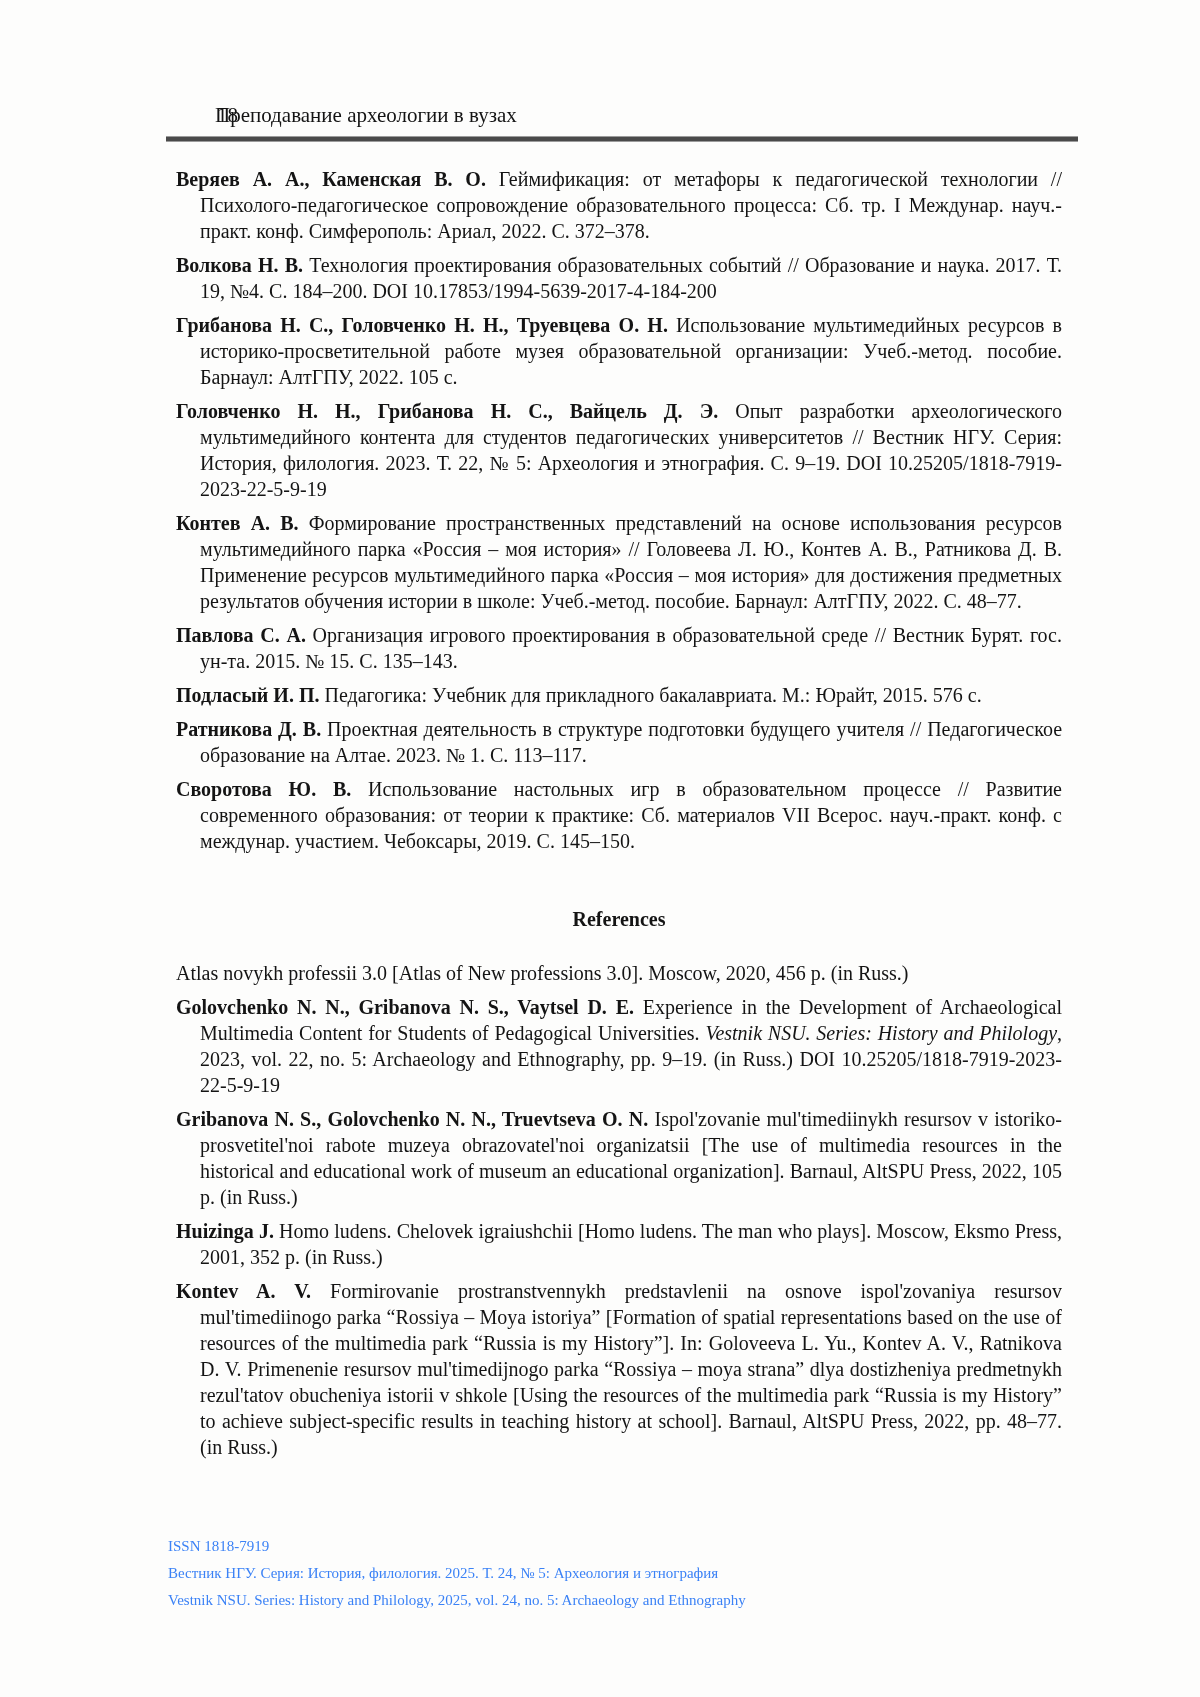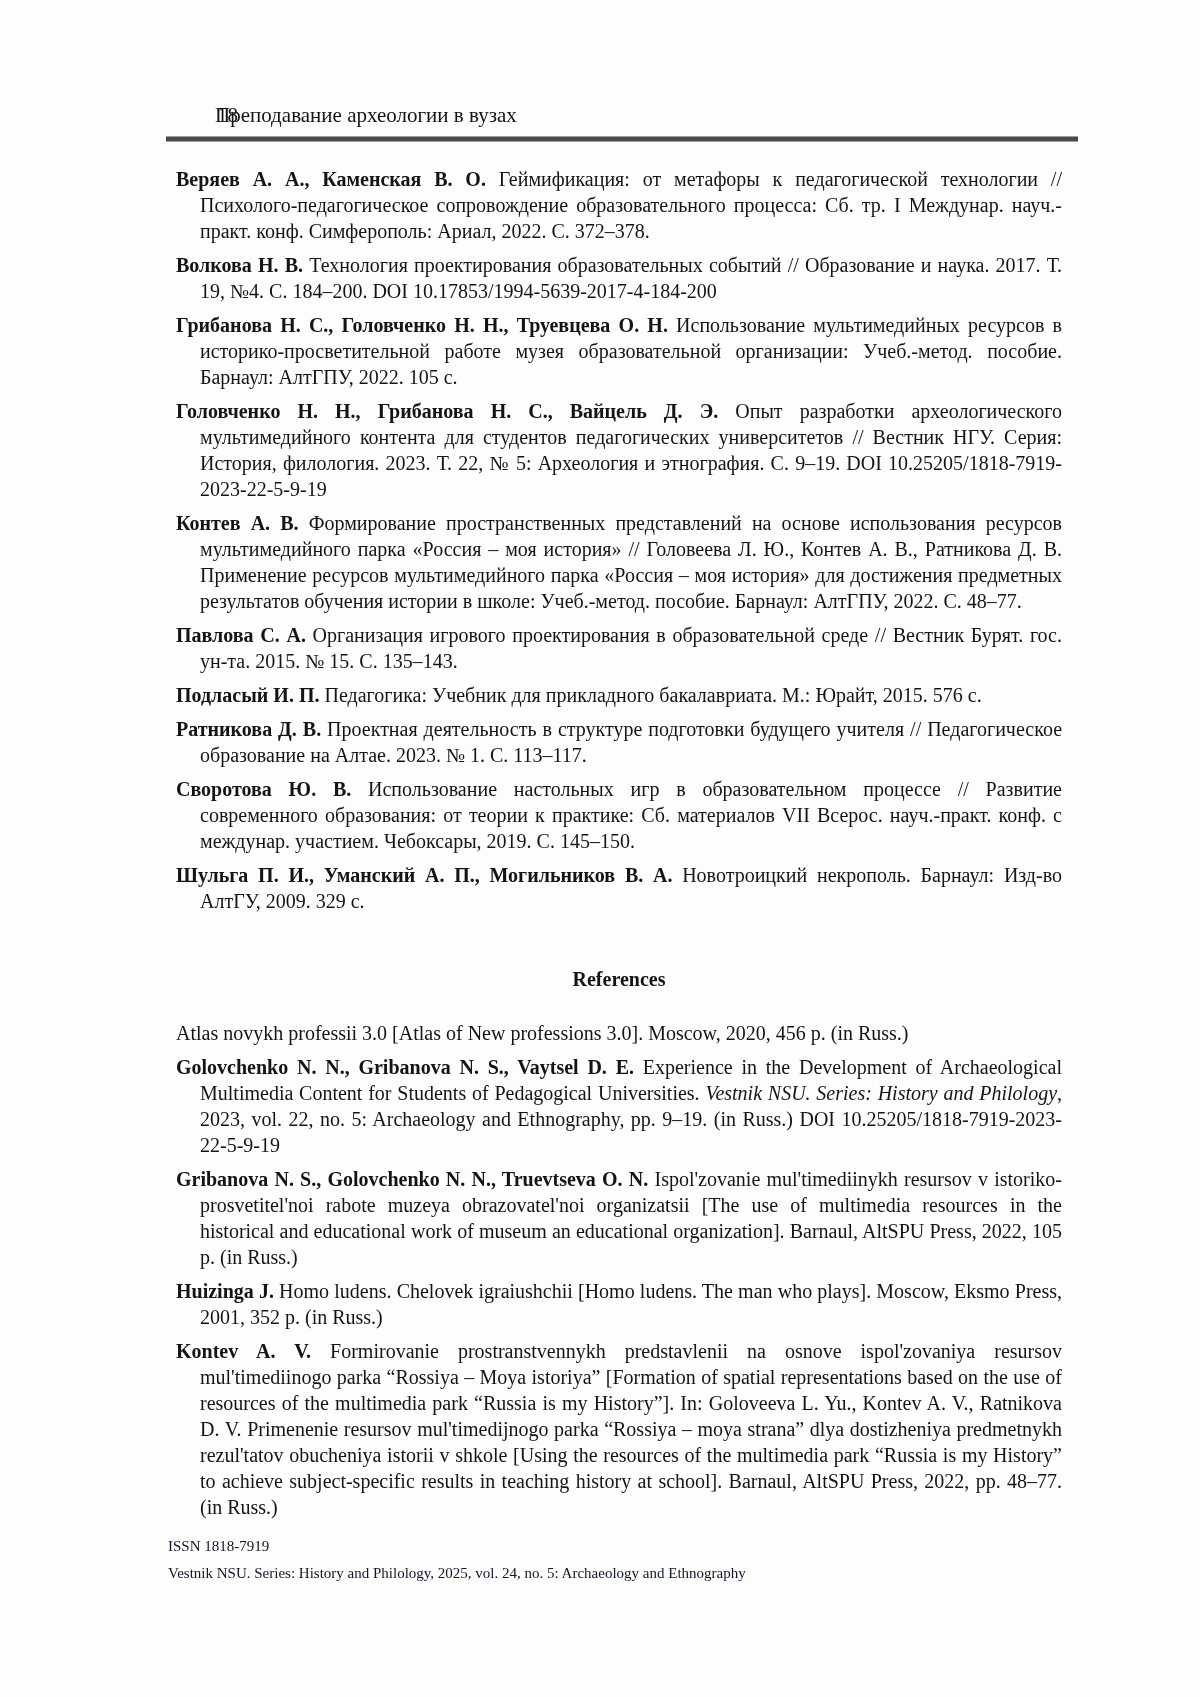--- a/index.html
+++ b/index.html
@@ -56,21 +56,21 @@
     line-height: 26px;
     font-weight: bold;
   }
   .footer {
     position: absolute;
     left: 168px;
     top: 1533px;
     width: 902px;
     font-size: 15px;
     line-height: 27px;
-    color: #0f172a;
+    color: #3b82f6;
   }
 </style>
 </head>
 <body>
 
 <div class="page">
 
   <div class="running-head">
     <span class="page-num">18</span>
     <span class="run-title">Преподавание археологии в вузах</span>
@@ -82,30 +82,30 @@
     <div id="refs-ru">
         <p class="ref"><span class="b">Веряев А. А., Каменская В. О.</span><span> Геймификация: от метафоры к педагогической технологии // Психолого-педагогическое сопровождение образовательного процесса: Сб. тр. I Междунар. науч.-практ. конф. Симферополь: Ариал, 2022. С. 372–378.</span></p>
         <p class="ref"><span class="b">Волкова Н. В.</span><span> Технология проектирования образовательных событий // Образование и наука. 2017. Т. 19, №4. С. 184–200. DOI 10.17853/1994-5639-2017-4-184-200</span></p>
         <p class="ref"><span class="b">Грибанова Н. С., Головченко Н. Н., Труевцева О. Н.</span><span> Использование мультимедийных ресурсов в историко-просветительной работе музея образовательной организации: Учеб.-метод. пособие. Барнаул: АлтГПУ, 2022. 105 с.</span></p>
         <p class="ref"><span class="b">Головченко Н. Н., Грибанова Н. С., Вайцель Д. Э.</span><span> Опыт разработки археологического мультимедийного контента для студентов педагогических университетов // Вестник НГУ. Серия: История, филология. 2023. Т. 22, № 5: Археология и этнография. С. 9–19. DOI 10.25205/1818-7919-2023-22-5-9-19</span></p>
         <p class="ref"><span class="b">Контев А. В.</span><span> Формирование пространственных представлений на основе использования ресурсов мультимедийного парка «Россия – моя история» // Головеева Л. Ю., Контев А. В., Ратникова Д. В. Применение ресурсов мультимедийного парка «Россия – моя история» для достижения предметных результатов обучения истории в школе: Учеб.-метод. пособие. Барнаул: АлтГПУ, 2022. С. 48–77.</span></p>
         <p class="ref"><span class="b">Павлова С. А.</span><span> Организация игрового проектирования в образовательной среде // Вестник Бурят. гос. ун-та. 2015. № 15. С. 135–143.</span></p>
         <p class="ref"><span class="b">Подласый И. П.</span><span> Педагогика: Учебник для прикладного бакалавриата. М.: Юрайт, 2015. 576 с.</span></p>
         <p class="ref"><span class="b">Ратникова Д. В.</span><span> Проектная деятельность в структуре подготовки будущего учителя // Педагогическое образование на Алтае. 2023. № 1. С. 113–117.</span></p>
         <p class="ref"><span class="b">Своротова Ю. В.</span><span> Использование настольных игр в образовательном процессе // Развитие современного образования: от теории к практике: Сб. материалов VII Всерос. науч.-практ. конф. с междунар. участием. Чебоксары, 2019. С. 145–150.</span></p>
-        <p class="ref"><span class="b">Шульга П. И., Уманский А. П., Могильников В. А.</span><span> Новотроицкий некрополь. Барнаул: Изд-во АлтГУ, 2009. 329 с.</span></p>
       </div>
     <h2 class="refs-heading">References</h2>
     <div id="refs-en">
         <p class="ref"><span>Atlas novykh professii 3.0 [Atlas of New professions 3.0]. Moscow, 2020, 456 p. (in Russ.)</span></p>
         <p class="ref"><span class="b">Golovchenko N. N., Gribanova N. S., Vaytsel D. E.</span><span> Experience in the Development of Archaeological Multimedia Content for Students of Pedagogical Universities. </span><span class="i">Vestnik NSU. Series: History and Philology</span><span>, 2023, vol. 22, no. 5: Archaeology and Ethnography, pp. 9–19. (in Russ.) DOI 10.25205/1818-7919-2023-22-5-9-19</span></p>
         <p class="ref"><span class="b">Gribanova N. S., Golovchenko N. N., Truevtseva O. N.</span><span> Ispol'zovanie mul'timediinykh resursov v istoriko-prosvetitel'noi rabote muzeya obrazovatel'noi organizatsii [The use of multimedia resources in the historical and educational work of museum an educational organization]. Barnaul, AltSPU Press, 2022, 105 p. (in Russ.)</span></p>
         <p class="ref"><span class="b">Huizinga J.</span><span> Homo ludens. Chelovek igraiushchii [Homo ludens. The man who plays]. Moscow, Eksmo Press, 2001, 352 p. (in Russ.)</span></p>
         <p class="ref"><span class="b">Kontev A. V.</span><span> Formirovanie prostranstvennykh predstavlenii na osnove ispol'zovaniya resursov mul'timediinogo parka “Rossiya – Moya istoriya” [Formation of spatial representations based on the use of resources of the multimedia park “Russia is my History”]. In: Goloveeva L. Yu., Kontev A. V., Ratnikova D. V. Primenenie resursov mul'timedijnogo parka “Rossiya – moya strana” dlya dostizheniya predmetnykh rezul'tatov obucheniya istorii v shkole [Using the resources of the multimedia park “Russia is my History” to achieve subject-specific results in teaching history at school]. Barnaul, AltSPU Press, 2022, pp. 48–77. (in Russ.)</span></p>
       </div>
   </div>
 
   <div class="footer">
     <div>ISSN 1818-7919</div>
+    <div>Вестник НГУ. Серия: История, филология. 2025. Т. 24, № 5: Археология и этнография</div>
     <div>Vestnik NSU. Series: History and Philology, 2025, vol. 24, no. 5: Archaeology and Ethnography</div>
   </div>
 
 </div>
 
 </body></html>

